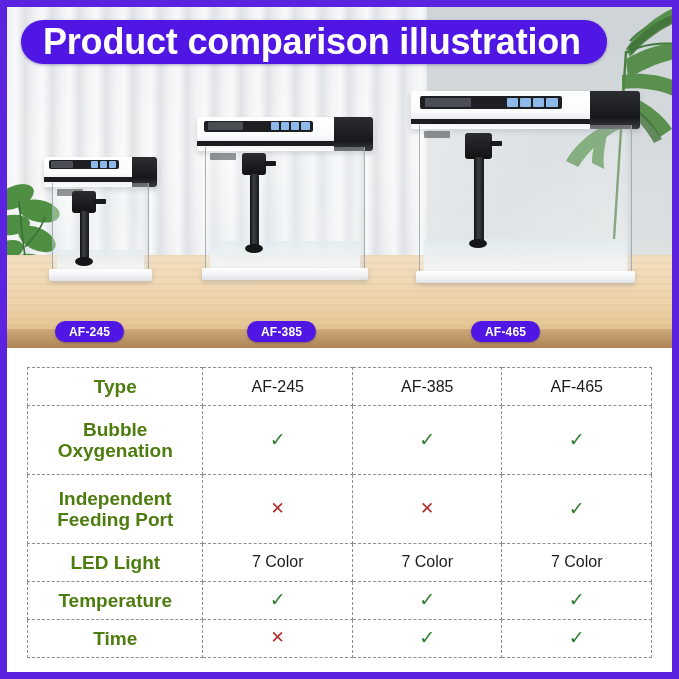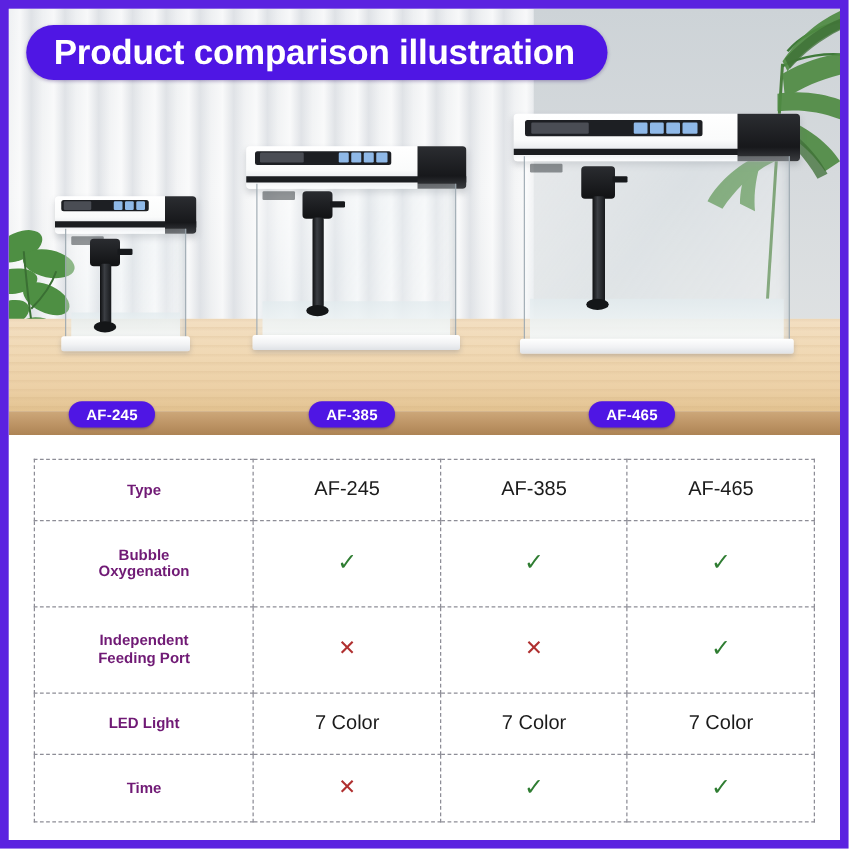--- a/index.html
+++ b/index.html
@@ -195,21 +195,21 @@
   .title-pill {
     position: absolute;
     left: 14px; top: 13px;
     height: 44px;
     padding: 0 26px 0 22px;
     display: flex;
     align-items: center;
     background: #4f16e4;
     border-radius: 24px;
     color: #ffffff;
-    font-size: 28px;
+    font-size: 36px;
     font-weight: bold;
     letter-spacing: -0.2px;
     white-space: nowrap;
     box-shadow: 0 1px 3px rgba(40,10,110,0.35);
   }
 
   
   .model-pill {
     position: absolute;
     height: 21px;
@@ -243,23 +243,23 @@
     table-layout: fixed;
   }
   table.spec td {
     border: 1px dashed #8d8d96;
     text-align: center;
     vertical-align: middle;
     padding: 2px 3px;
   }
   td.rowlabel {
     width: 27%;
-    color: #701a75;
+    color: #4d7c0f;
     font-weight: bold;
-    font-size: 12px;
+    font-size: 19px;
     line-height: 1.12;
   }
   td.val {
     color: #1b1b1b;
     font-size: 16px;
     font-weight: normal;
   }
   .mark-yes {
     color: #2f7d32;
     font-size: 19px;
@@ -418,20 +418,26 @@
           <td><span class="mark-no">✕</span></td>
           <td><span class="mark-yes">✓</span></td>
         </tr>
         <tr>
           <td class="rowlabel">LED Light</td>
           <td class="val">7 Color</td>
           <td class="val">7 Color</td>
           <td class="val">7 Color</td>
         </tr>
         <tr>
+          <td class="rowlabel">Temperature</td>
+          <td><span class="mark-yes">✓</span></td>
+          <td><span class="mark-yes">✓</span></td>
+          <td><span class="mark-yes">✓</span></td>
+        </tr>
+        <tr>
           <td class="rowlabel">Time</td>
           <td><span class="mark-no">✕</span></td>
           <td><span class="mark-yes">✓</span></td>
           <td><span class="mark-yes">✓</span></td>
         </tr>
       </tbody>
     </table>
   </div>
 
 </div>

